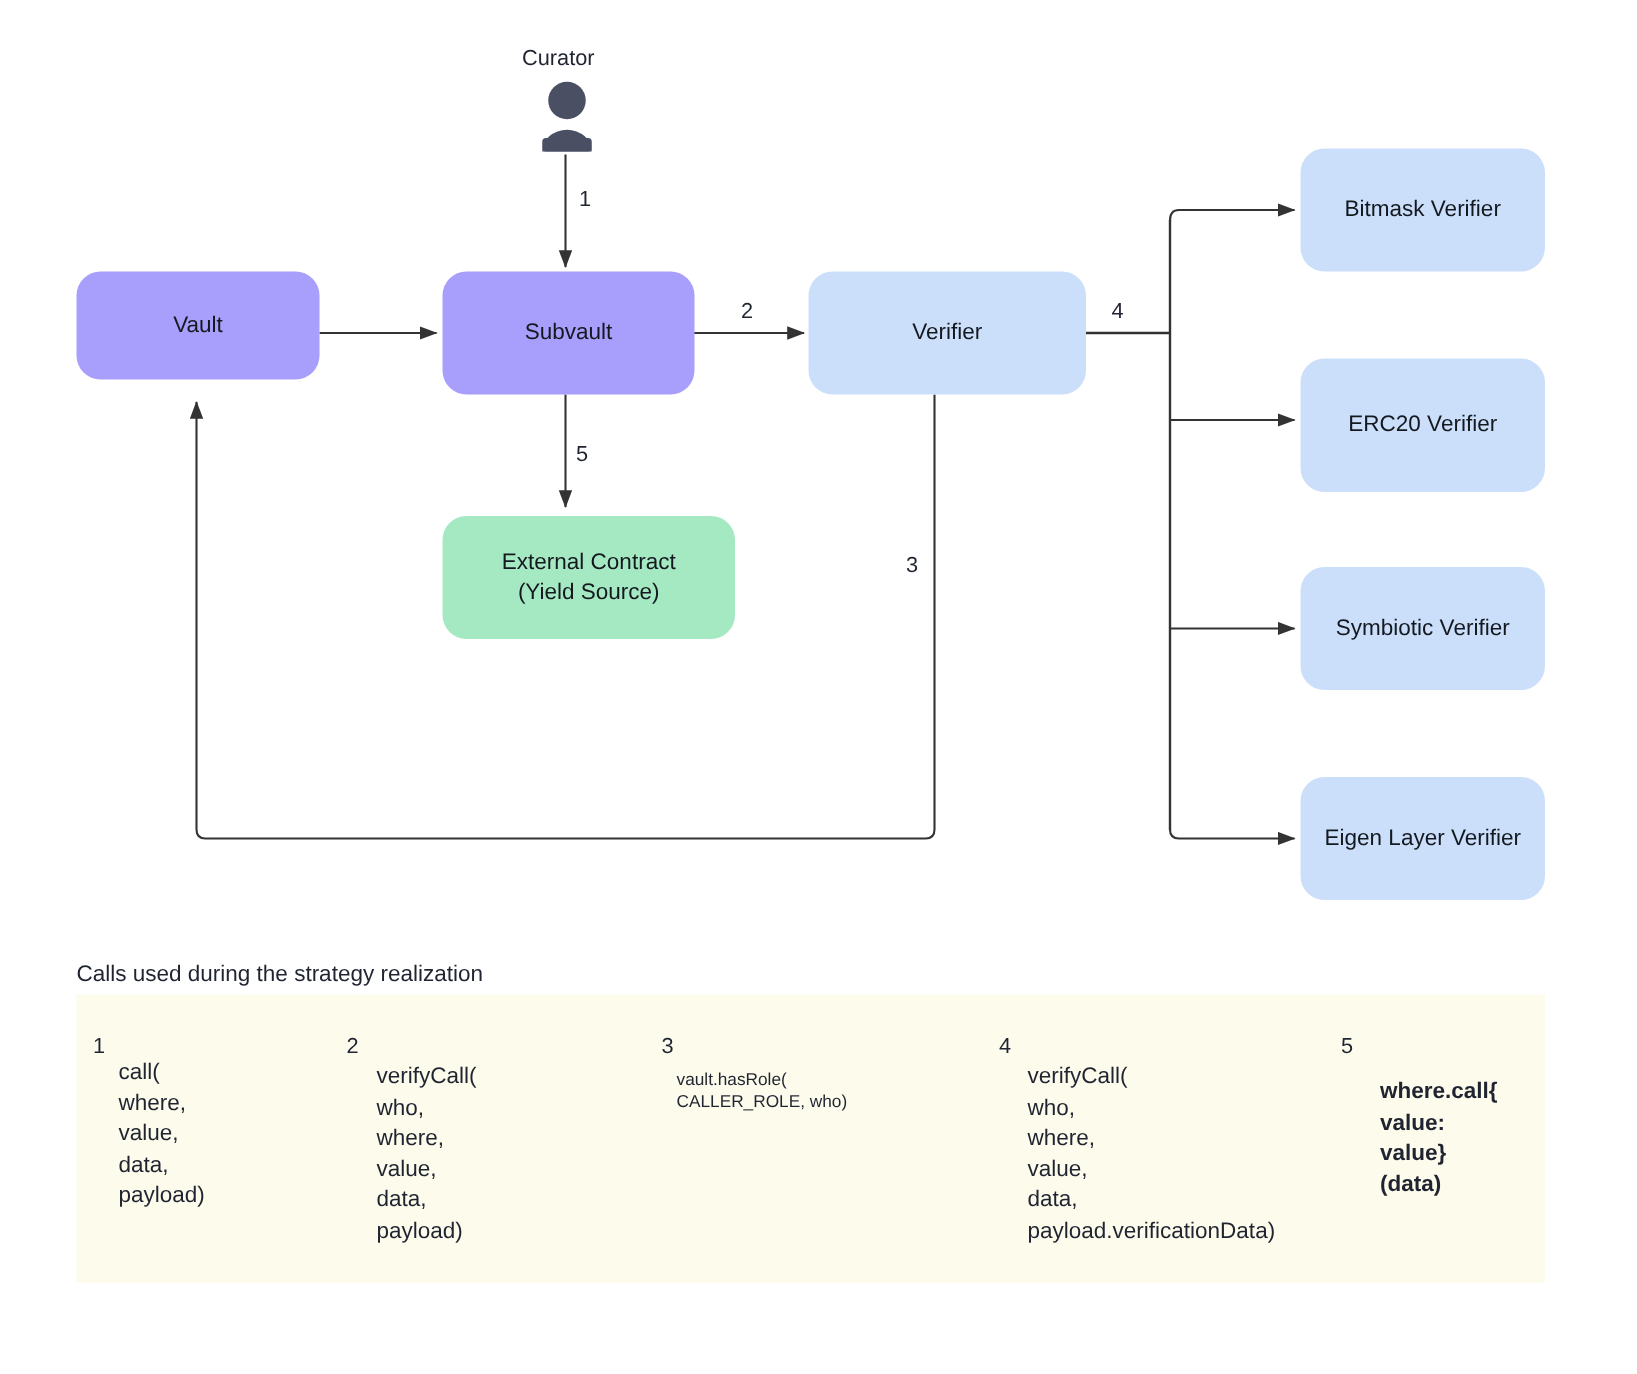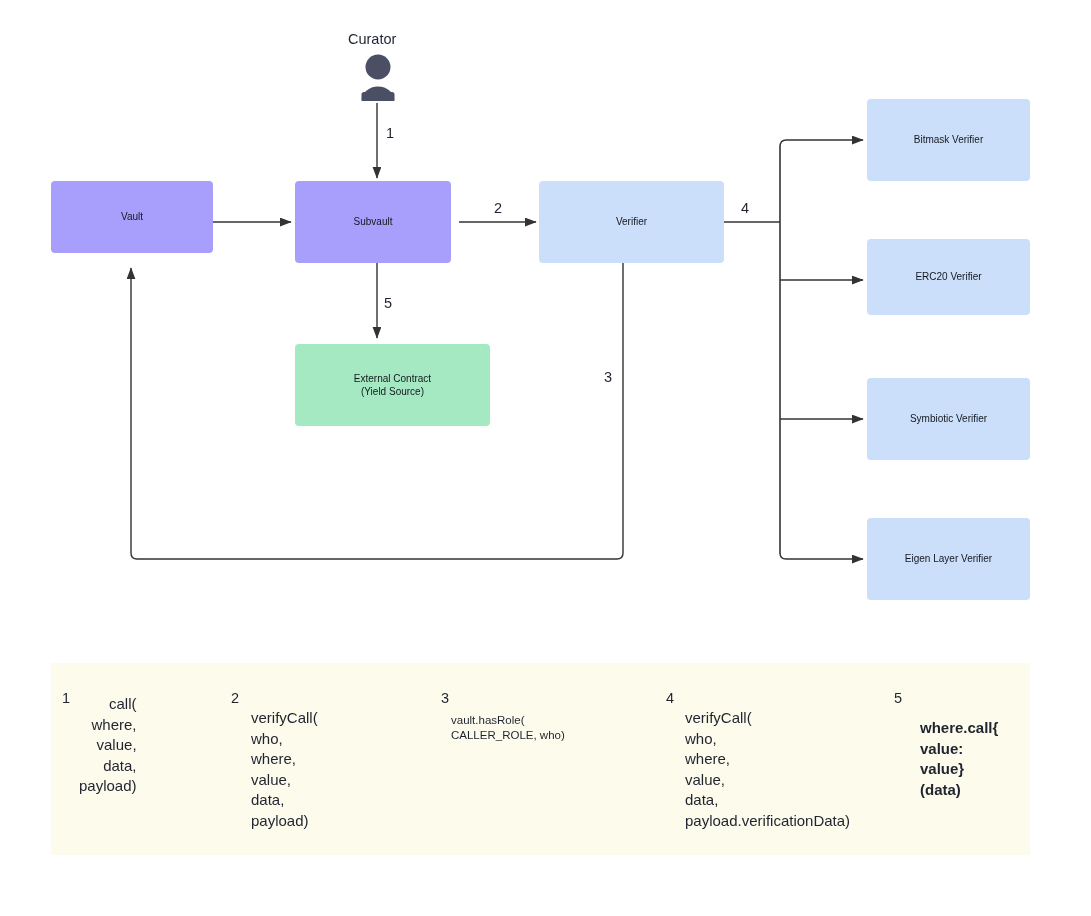--- a/index.html
+++ b/index.html
@@ -23,26 +23,26 @@
   }
   svg.edges {
     position: absolute;
     left: 0; top: 0;
     width: 1091px;
     height: 916px;
     pointer-events: none;
   }
   .node {
     position: absolute;
-    border-radius: 4px;
+    border-radius: 16px;
     display: flex;
     align-items: center;
     justify-content: center;
     text-align: center;
-    font-size: 10px;
+    font-size: 15px;
     line-height: 1.35;
     color: #14181f;
     box-sizing: border-box;
   }
   .node.purple { background: #a89ffc; }
   .node.blue   { background: #cbdffb; }
   .node.green  { background: #a5e9c2; }
 
   .edge-label {
     position: absolute;
@@ -133,63 +133,64 @@
   <svg class="actor-icon" style="left:356px; top:54px;" width="44" height="48" viewBox="0 0 44 48">
     <circle cx="22" cy="13" r="12.5" fill="#4a4f63"></circle>
     <path d="M5.5,47 A16.5,14.5 0 0 1 38.5,47 Z" fill="#4a4f63"></path>
     <rect x="5.5" y="38" width="33" height="9" rx="2.5" fill="#4a4f63"></rect>
   </svg>
 
   <div class="node purple" style="left:51px; top:181px; width:162px; height:72px;">
     <span>Vault</span>
   </div>
 
-  <div class="node purple" style="left:295px; top:181px; width:156px; height:82px;">
+  <div class="node purple" style="left:295px; top:181px; width:168px; height:82px;">
     <span>Subvault</span>
   </div>
 
   <div class="node blue" style="left:539px; top:181px; width:185px; height:82px;text-align:right;">
     <span>Verifier</span>
   </div>
 
   <div class="node green" style="left:295px; top:344px; width:195px; height:82px;">
     <div>
       <div>External Contract</div>
       <div>(Yield Source)</div>
     </div>
   </div>
 
   <div class="node blue" style="left:867px; top:99px; width:163px; height:82px;">
     <span>Bitmask Verifier</span>
   </div>
 
-  <div class="node blue" style="left:867px; top:239px; width:163px; height:76px;">
+  <div class="node blue" style="left:867px; top:239px; width:163px; height:89px;">
     <span>ERC20 Verifier</span>
   </div>
 
   <div class="node blue" style="left:867px; top:378px; width:163px; height:82px;">
     <span>Symbiotic Verifier</span>
   </div>
 
   <div class="node blue" style="left:867px; top:518px; width:163px; height:82px;text-align:center;">
     <span>Eigen Layer Verifier</span>
   </div>
 
   <div class="edge-label" style="left:386px; top:126px;">1</div>
   <div class="edge-label" style="left:494px; top:201px;">2</div>
   <div class="edge-label" style="left:604px; top:370px;">3</div>
   <div class="edge-label" style="left:741px; top:201px;">4</div>
   <div class="edge-label" style="left:384px; top:296px;">5</div>
 
+  <div class="legend-title" style="left:51px; top:641px;">Calls used during the strategy realization</div>
 
   <div class="legend-panel" style="left:51px; top:663px; width:979px; height:192px;">
 
     <div class="legend-item">
       <div class="legend-num" style="left:11px; top:28px;">1</div>
-      <div class="legend-code" style="left:28px; top:31px;text-align:right;">call(
+      <div class="legend-code" style="left:28px; top:42px;">call(
 where,
 value,
 data,
 payload)</div>
     </div>
 
     <div class="legend-item">
       <div class="legend-num" style="left:180px; top:28px;">2</div>
       <div class="legend-code" style="left:200px; top:45px;">verifyCall(
 who,

